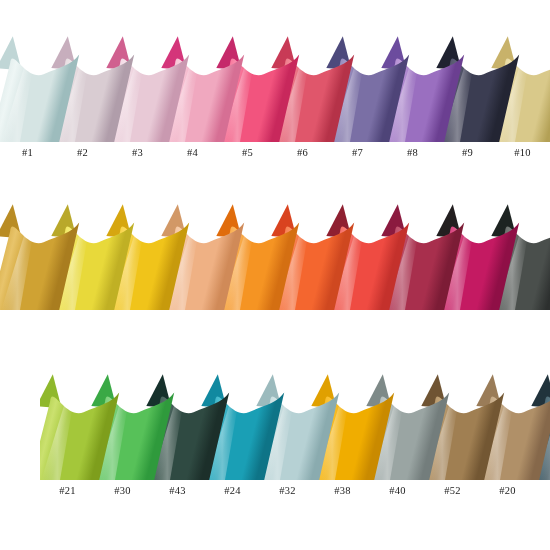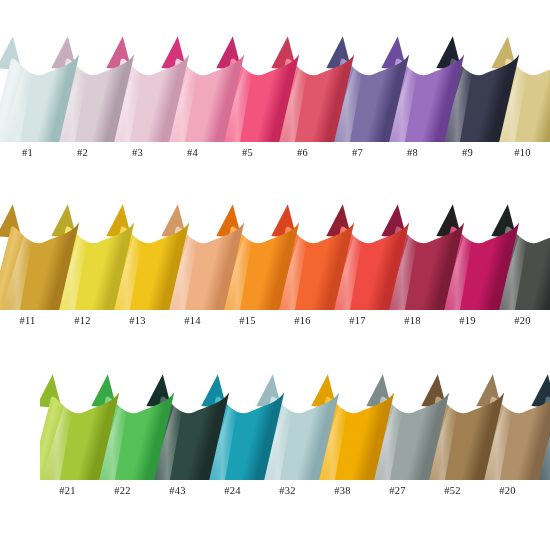--- a/index.html
+++ b/index.html
@@ -454,32 +454,20 @@
           <path d="M 51.3 38.1 L 67.8 6.2 L 76.6 40.3 Z" fill="#b9a82a"></path>
           <path d="M 45.1 112 L 65.1 33.6 C 66.5 15.7 80.7 51.5 98.6 44.3 C 114.6 37.1 126.2 35.8 134.2 24.6 L 114.2 112 Z" fill="url(#g1_1)"></path>
           <path d="M 78.9 38.1 L 88.2 35.8 L 75.0 112 L 56.3 112 Z" fill="url(#h1_1)"></path>
         </g>
         <g>
           <path d="M -3.7 38.1 L 12.8 6.2 L 21.6 40.3 Z" fill="#b98c24"></path>
           <path d="M -9.9 112 L 10.1 33.6 C 11.5 15.7 25.7 51.5 43.6 44.3 C 59.6 37.1 71.2 35.8 79.2 24.6 L 59.2 112 Z" fill="url(#g1_0)"></path>
           <path d="M 23.9 38.1 L 33.2 35.8 L 20.0 112 L 1.3 112 Z" fill="url(#h1_0)"></path>
         </g>
       </svg>
-      <div class="labels" style="top: 116px;">
-        <div class="label-cell">#11</div>
-        <div class="label-cell">#12</div>
-        <div class="label-cell">#13</div>
-        <div class="label-cell">#14</div>
-        <div class="label-cell">#15</div>
-        <div class="label-cell">#16</div>
-        <div class="label-cell">#17</div>
-        <div class="label-cell">#18</div>
-        <div class="label-cell">#19</div>
-        <div class="label-cell">#20</div>
-      </div>
     </div>
     <div class="row-band" style="top: 368px; height: 132px; margin-left: 40px;">
       <svg class="swatch-strip" width="550" height="112" viewBox="0 0 550 112">
         <defs>
           <linearGradient id="g2_9" x1="0" y1="0" x2="1" y2="0.25">
             <stop offset="0" stop-color="#1a2b33"></stop>
             <stop offset="0.1" stop-color="#2e4751"></stop>
             <stop offset="0.3" stop-color="#5e7c88"></stop>
             <stop offset="0.46" stop-color="#2e4751"></stop>
             <stop offset="0.72" stop-color="#2e4751"></stop>
@@ -664,24 +652,24 @@
           <path d="M 78.9 38.1 L 88.2 35.8 L 75.0 112 L 56.3 112 Z" fill="url(#h2_1)"></path>
         </g>
         <g>
           <path d="M -3.7 38.1 L 12.8 6.2 L 21.6 40.3 Z" fill="#8fb82c"></path>
           <path d="M -9.9 112 L 10.1 33.6 C 11.5 15.7 25.7 51.5 43.6 44.3 C 59.6 37.1 71.2 35.8 79.2 24.6 L 59.2 112 Z" fill="url(#g2_0)"></path>
           <path d="M 23.9 38.1 L 33.2 35.8 L 20.0 112 L 1.3 112 Z" fill="url(#h2_0)"></path>
         </g>
       </svg>
       <div class="labels" style="top: 116px;">
         <div class="label-cell">#21</div>
-        <div class="label-cell">#22</div>
+        <div class="label-cell">#30</div>
         <div class="label-cell">#43</div>
         <div class="label-cell">#24</div>
         <div class="label-cell">#32</div>
         <div class="label-cell">#38</div>
-        <div class="label-cell">#27</div>
+        <div class="label-cell">#40</div>
         <div class="label-cell">#52</div>
         <div class="label-cell">#20</div>
         <div class="label-cell">#50</div>
       </div>
     </div>
   </div>
 
 </body></html>

